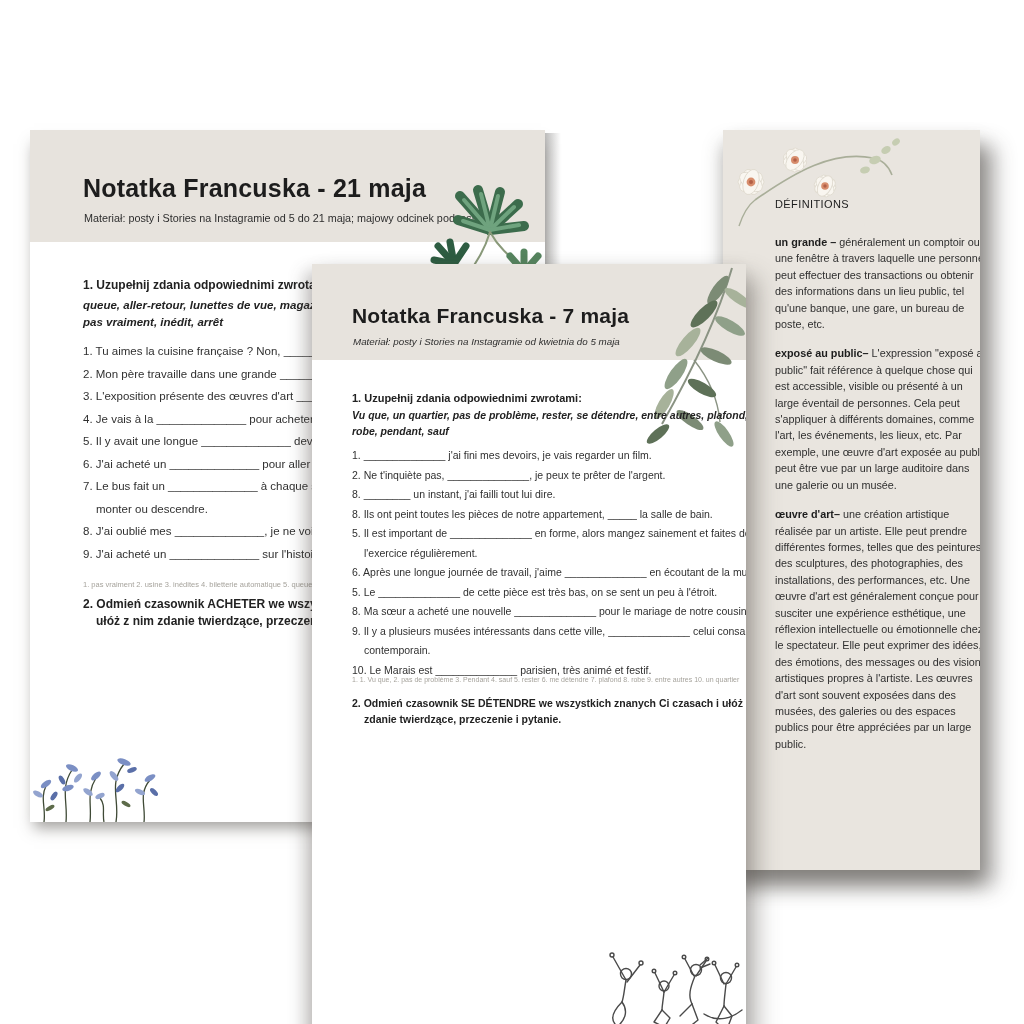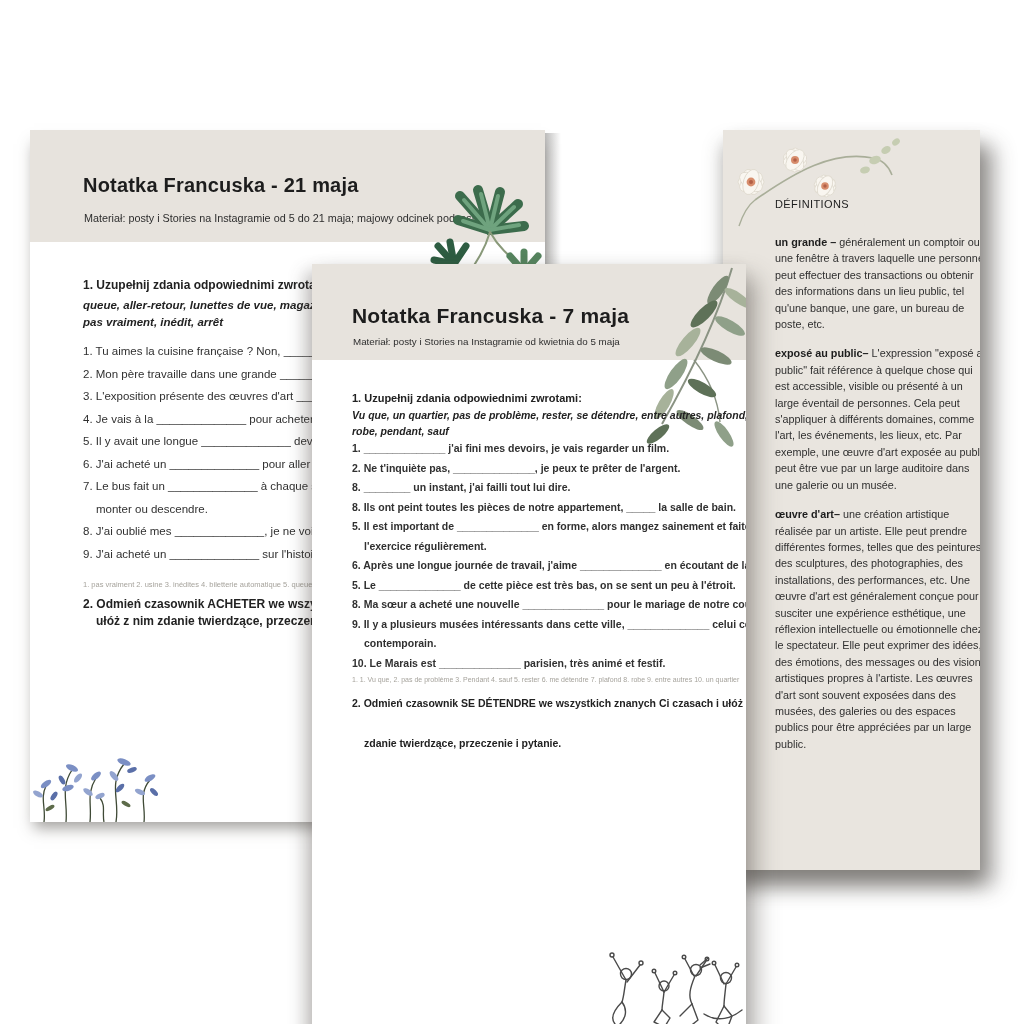--- a/index.html
+++ b/index.html
@@ -7,51 +7,51 @@
        font-family:"Liberation Sans",sans-serif;color:#2c2c2c;}
   .page{position:absolute;overflow:hidden;background:#fff;}
 
   
   #page-21{left:30px;top:130px;width:515px;height:692px;z-index:1;
            box-shadow:0 10px 14px -4px rgba(70,65,60,.5);}
   #page-21 .band{position:absolute;left:0;top:0;width:515px;height:112px;background:#e7e3dd;}
   #band21-shadow{position:absolute;left:545px;top:133px;width:16px;height:136px;z-index:0;
            background:linear-gradient(to right,rgba(40,38,35,.30),rgba(40,38,35,0));}
   .title-lg{position:absolute;font-weight:700;color:#1d1d1d;letter-spacing:.2px;}
-  #page-21 .title-lg{left:53px;top:44px;font-size:20px;}
+  #page-21 .title-lg{left:53px;top:44px;font-size:25px;}
   #page-21 .subtitle{position:absolute;left:54px;top:82px;font-size:10.8px;color:#2e2e2e;}
   .ex-head{font-weight:700;font-size:12px;color:#222;white-space:nowrap;}
   .bank{font-weight:700;font-style:italic;font-size:11.5px;line-height:17px;white-space:nowrap;color:#222;}
   #c21{position:absolute;left:53px;top:148px;width:470px;}
   #c21 .items{margin-top:9px;}
   #c21 .line{font-size:11.5px;line-height:22.5px;white-space:nowrap;color:#303030;}
   #c21 .cont{padding-left:13px;}
   .anskey{position:absolute;font-size:7.5px;color:#a6a39c;white-space:nowrap;}
   #c21-key{left:53px;top:450px;}
   #ex2-21{position:absolute;left:53px;top:466px;font-weight:700;font-size:12px;line-height:16.5px;white-space:nowrap;color:#222;}
   #ex2-21 .cont{padding-left:13px;}
   #monstera{position:absolute;left:390px;top:16px;}
   #blueflowers{position:absolute;left:-2px;bottom:0px;}
 
   
   #page-7{left:312px;top:264px;width:434px;height:792px;z-index:3;
           box-shadow:-7px 8px 16px rgba(75,70,65,.30),10px 14px 22px rgba(75,70,65,.42);}
   #page-7 .band{position:absolute;left:0;top:0;width:434px;height:96px;background:#e7e3dd;}
   #page-7 .title-lg{left:40px;top:40px;font-size:21px;}
-  #page-7 .subtitle{position:absolute;left:41px;top:72px;font-size:9.8px;color:#2e2e2e;}
+  #page-7 .subtitle{position:absolute;left:41px;top:72px;font-size:9.8px;color:#2e2e2e;font-style:italic;}
   #c7{position:absolute;left:40px;top:128px;width:372px;}
   #c7 .ex-head{font-size:11px;}
   #c7 .bank{font-size:10.5px;line-height:16px;}
   #c7 .bank-wrap{margin-top:3px;}
-  #c7 .items{font-weight:bold;}
+  #c7 .items{margin-top:7px;}
   #c7 .line{font-size:10.5px;line-height:19.5px;white-space:nowrap;color:#303030;}
   #c7 .cont{padding-left:12px;}
   #c7-key{left:40px;top:412px;font-size:7px;}
   #ex2-7{position:absolute;left:40px;top:432px;font-weight:700;font-size:10.5px;line-height:15.5px;white-space:nowrap;color:#222;}
-  #ex2-7 .cont{padding-left:12px;margin-top:24px;}
+  #ex2-7 .cont{padding-left:12px;}
   #olive{position:absolute;left:322px;top:0px;}
   #people{position:absolute;right:2px;bottom:4px;}
   #signature{position:absolute;left:18px;bottom:10px;font-family:"DejaVu Serif",serif;
              font-style:italic;font-size:12.5px;color:#3a3a3a;transform:rotate(-2deg);letter-spacing:.5px;}
 
   
   #page-def{left:723px;top:130px;width:257px;height:740px;z-index:2;background:#e9e5df;
             box-shadow:14px 16px 20px rgba(60,56,50,.45),0 14px 18px rgba(60,56,50,.35);}
   #def-head{position:absolute;left:52px;top:68px;font-weight:400;font-size:11px;letter-spacing:.4px;color:#1d1d1d;}
   #defs{position:absolute;left:52px;top:104px;width:214px;}

